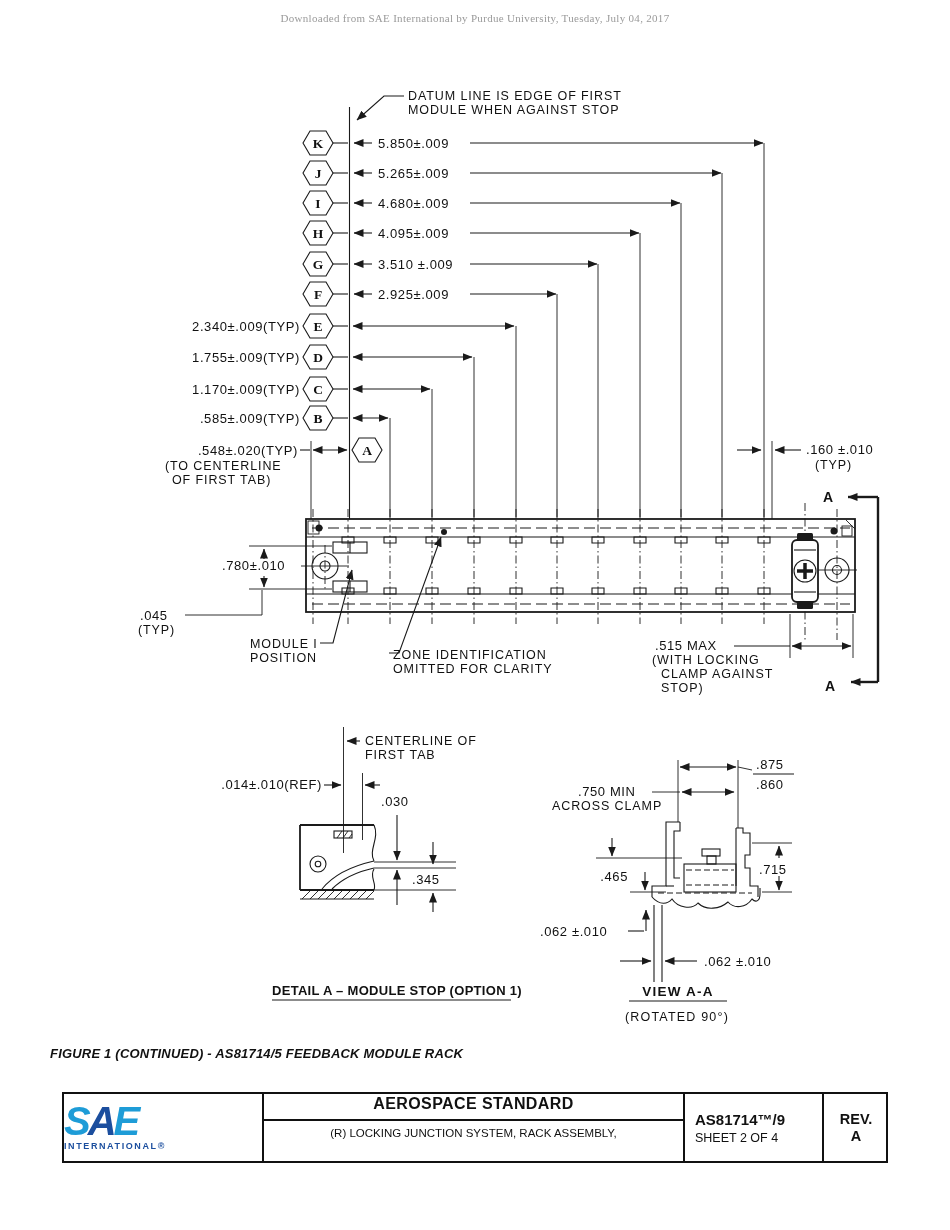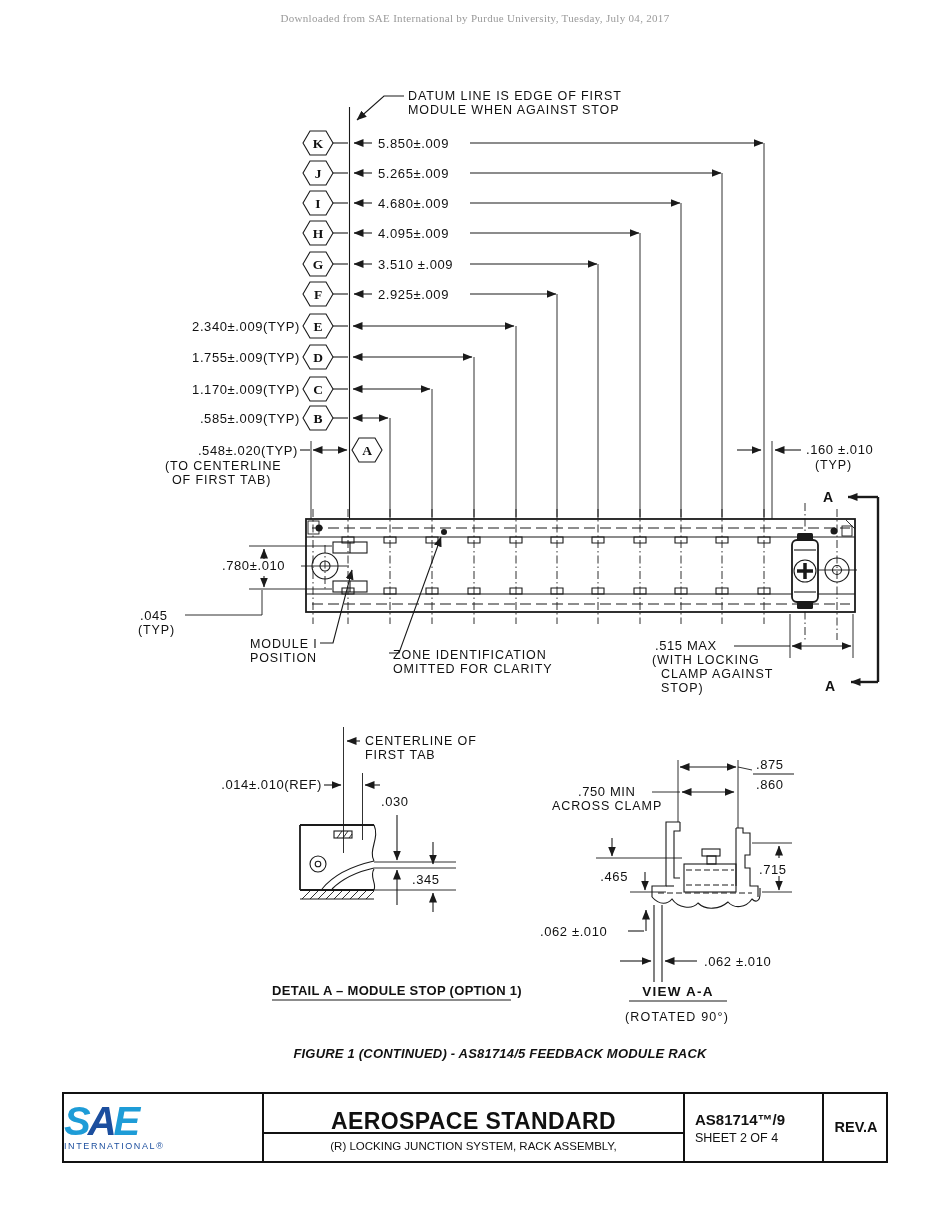--- a/index.html
+++ b/index.html
@@ -15,32 +15,32 @@
   .ln{stroke:#1a1a1a;stroke-width:1.1;fill:none;stroke-linecap:butt;}
   .thin{stroke-width:.9;}
   .thk{stroke-width:1.8;}
   .sec{stroke-width:2.4;}
   .arr{marker-end:url(#ah);}
   .arr2{marker-start:url(#ah);marker-end:url(#ah);}
   .dashlong{stroke-dasharray:11 5;stroke-width:1;}
   .dashdot{stroke-dasharray:8 3 1.5 3;stroke-width:.9;}
   .dash{stroke-dasharray:6 3;stroke-width:1;}
   .fill{fill:#1a1a1a;stroke:none;}
-  #caption{position:absolute;top:1046px;left:50px;width:900px;text-align:center;
+  #caption{position:absolute;top:1046px;left:50px;width:900px;
     font-weight:bold;font-style:italic;font-size:13px;color:#111;letter-spacing:.2px;}
   
   #tblock{position:absolute;top:1092px;left:62px;width:826px;height:71px;border:2px solid #111;box-sizing:border-box;}
   .cell{position:absolute;top:0;height:100%;box-sizing:border-box;}
   #c1{left:0;width:200px;border-right:2px solid #111;display:flex;flex-direction:column;justify-content:center;}
   #c2{left:200px;width:421px;border-right:2px solid #111;text-align:center;}
   #c3{left:621px;width:139px;border-right:2px solid #111;display:flex;flex-direction:column;justify-content:center;padding-left:10px;}
-  #c4{left:760px;width:64px;display:flex;flex-direction:row;align-items:center;justify-content:center;}
+  #c4{left:760px;width:64px;display:flex;flex-direction:column;align-items:center;justify-content:center;}
   #logo-sae{font-weight:bold;font-style:italic;font-size:40px;line-height:34px;letter-spacing:-3px;font-family:"Liberation Sans",sans-serif;}
-  #logo-sub{font-size:9px;font-weight:normal;letter-spacing:1.6px;margin-top:3px;}
-  #tb-title{font-weight:bold;font-size:23px;letter-spacing:.4px;padding-top:14px;height:24px;border-bottom:2px solid #111;color:#111;}
+  #logo-sub{font-size:9px;font-weight:bold;letter-spacing:1.6px;margin-top:3px;}
+  #tb-title{font-weight:bold;font-size:16px;letter-spacing:.4px;padding-top:1px;height:24px;border-bottom:2px solid #111;color:#111;}
   #tb-sub{font-size:11.5px;line-height:14.5px;padding-top:5px;color:#111;}
   #tb-doc{font-weight:bold;font-size:15px;color:#111;}
   #tb-sheet{font-size:12.5px;margin-top:3px;color:#111;}
   #tb-rev,#tb-reva{font-weight:bold;font-size:14.5px;line-height:17px;color:#111;}
 </style>
 </head>
 <body>
 
 <div id="watermark">Downloaded from SAE International by Purdue University, Tuesday, July 04, 2017</div>
 

